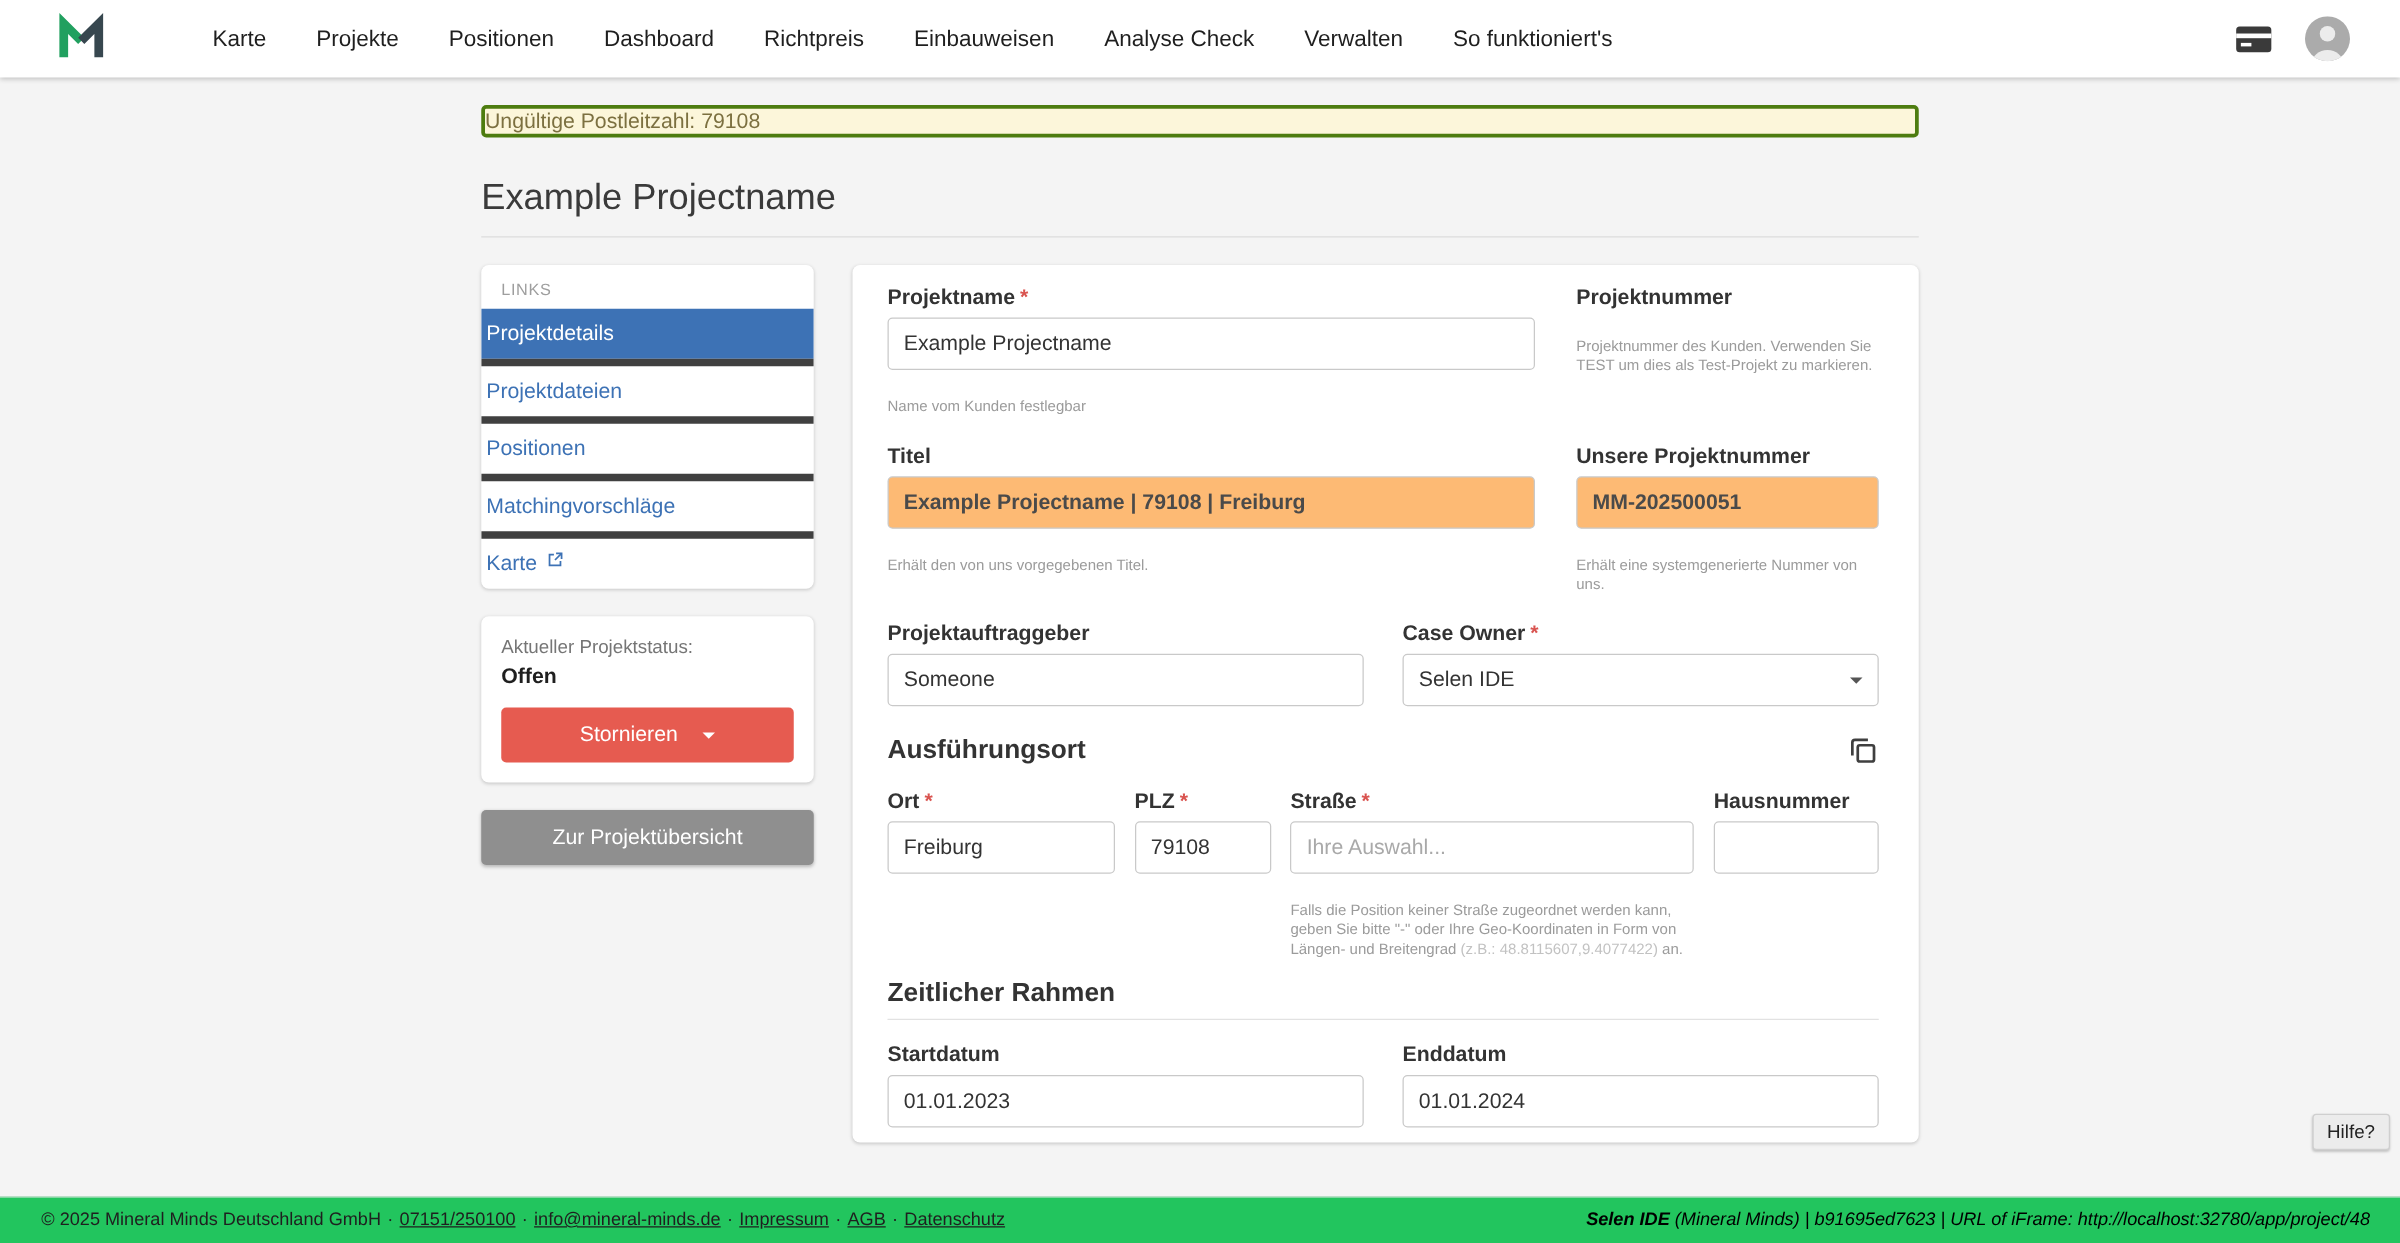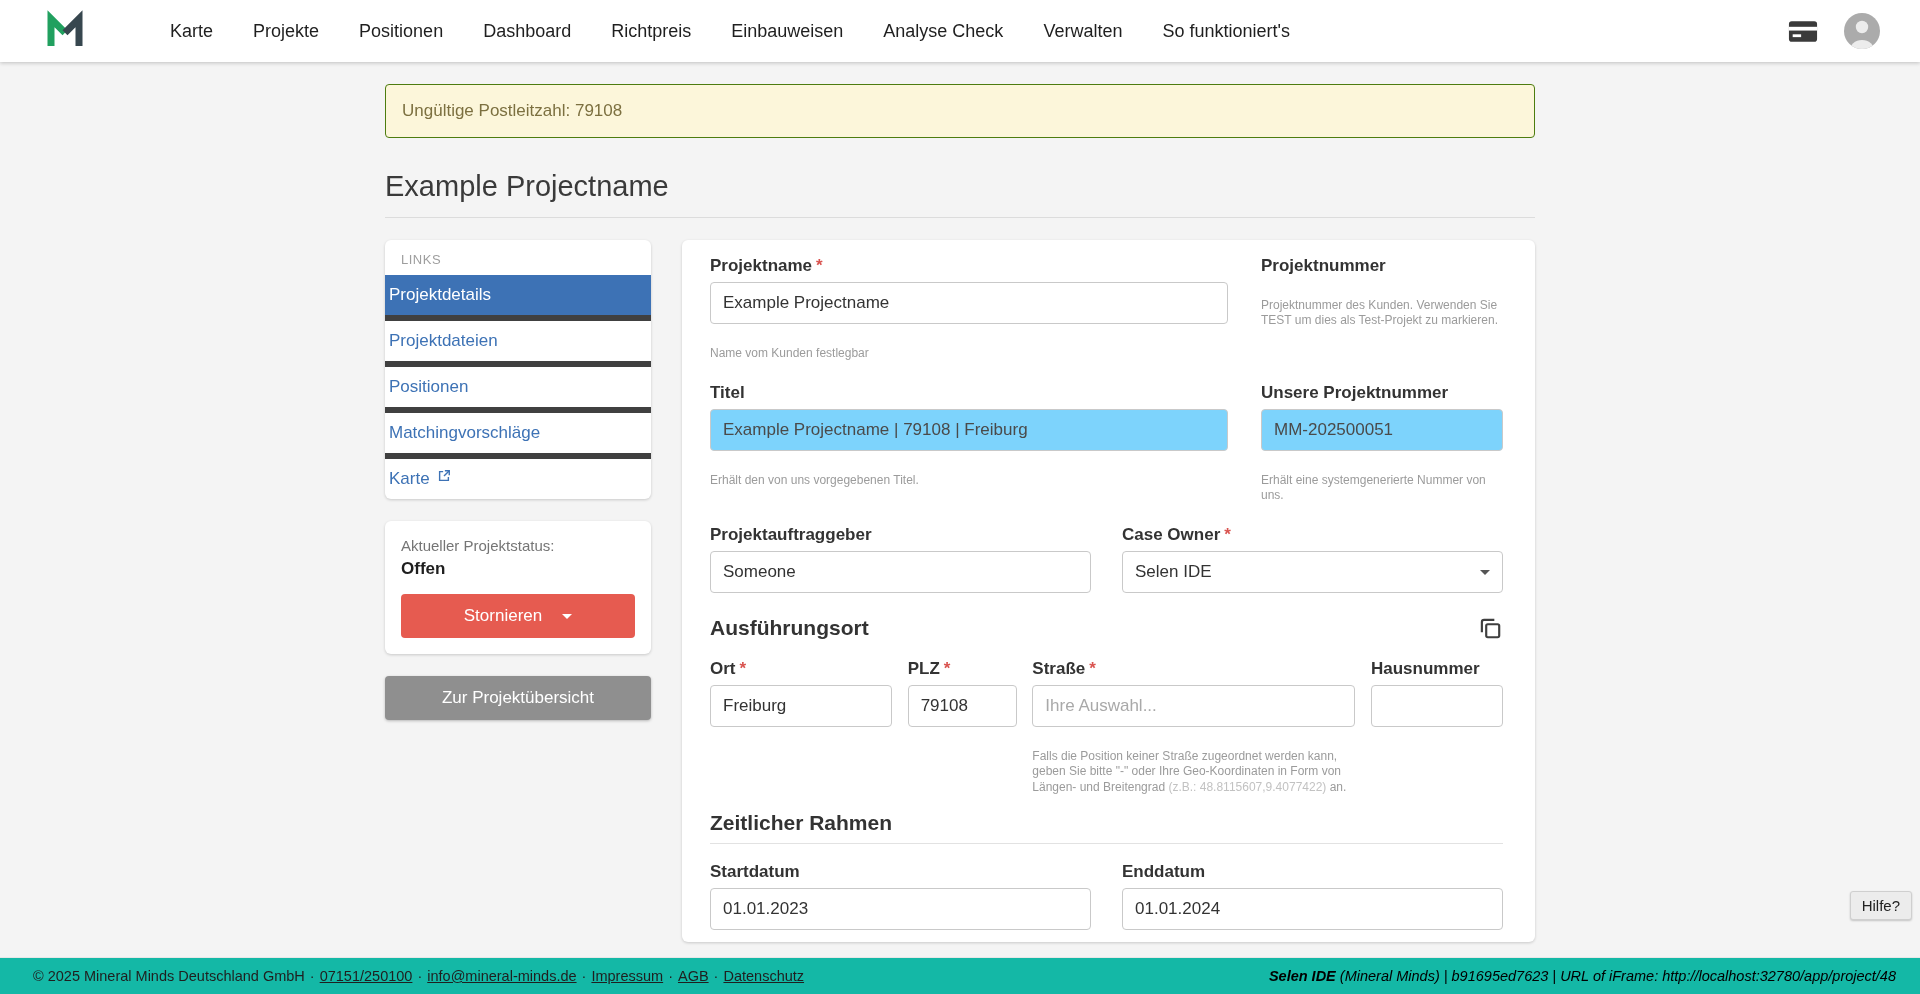--- a/index.html
+++ b/index.html
@@ -25,22 +25,22 @@
     padding: 0 20px; font-size: 18px; color: #1f1f1f;
     line-height: 62px; cursor: pointer; text-decoration: none; white-space: nowrap;
   }
   .nav-right { display: flex; align-items: center; gap: 26px; margin-left: auto; }
   .icon-btn { cursor: pointer; display: flex; align-items: center; }
 
   
   .container { width: 1150px; margin: 0 auto; }
   .alert {
     margin-top: 22px;
-    background: #fcf6da; border: 1px solid #4d7c0f; border-radius: 4px;
-    color: #7c7040; font-size: 17px; padding: 16px;
+    background: #fcf6da; border: 3px solid #4d7c0f; border-radius: 4px;
+    color: #7c7040; font-size: 17px; 
   }
   .page-title { margin-top: 32px; font-size: 29px; font-weight: 500; color: #3a3a3a; }
   .title-rule { border: none; border-top: 1px solid #dcdcdc; margin-top: 14px; }
   .content { display: flex; gap: 31px; margin-top: 22px; align-items: flex-start; }
 
   .card { background: #fff; border-radius: 6px; box-shadow: 0 1px 3px rgba(0,0,0,.18); }
 
   
   .sidebar { width: 266px; flex: none; }
   .links-card { overflow: hidden; }
@@ -80,21 +80,21 @@
   .field label {
     display: block; font-size: 17px; font-weight: 700; color: #333; margin-bottom: 6px;
   }
   .req { color: #d9534f; margin-left: 4px; font-weight: 700; }
   .form-control {
     width: 100%; height: 42px; border: 1px solid #c9c9c9; border-radius: 4px;
     padding: 0 12px; font-size: 17px; color: #333; background: #fff;
     font-family: inherit; outline: none;
   }
   .form-control::placeholder { color: #a9a9a9; }
-  .form-control.disabled { background: #7dd3fc; color: #4a4a4a; }
+  .form-control.disabled { background: #fdba74; color: #4a4a4a; font-weight: bold; }
   .helper { margin-top: 22px; font-size: 12px; color: #9b9b9b; line-height: 1.26; }
   .helper .light { color: #c2c2c2; }
   .select {
     height: 42px; border: 1px solid #c9c9c9; border-radius: 4px;
     padding: 0 12px; font-size: 17px; color: #333; background: #fff;
     display: flex; align-items: center; justify-content: space-between; cursor: pointer;
   }
   .caret-down-dark {
     width: 0; height: 0;
     border-left: 5px solid transparent; border-right: 5px solid transparent;
@@ -112,21 +112,21 @@
   .help-btn {
     position: fixed; right: 8px; bottom: 74px;
     background: #ececec; border: 1px solid #cfcfcf; border-radius: 3px;
     padding: 5px 11px; font-size: 15px; color: #222; font-family: inherit;
     cursor: pointer; box-shadow: 0 1px 2px rgba(0,0,0,.2);
   }
 
   
   .footer {
     position: fixed; left: 0; right: 0; bottom: 0; height: 37px;
-    background: #14b8a6; border-top: 1px solid #e7e7e7;
+    background: #22c55e; border-top: 1px solid #e7e7e7;
     display: flex; align-items: center; justify-content: space-between;
     padding: 0 24px 0 33px; font-size: 14.5px; z-index: 10;
   }
   .footer-left { color: #1f1f1f; display: flex; align-items: center; gap: 5px; white-space: nowrap; }
   .footer-left a { color: #1f1f1f; text-decoration: underline; cursor: pointer; }
   .footer-right { color: #000; white-space: nowrap; font-style: italic; }
 </style>
 </head>
 <body>
 

